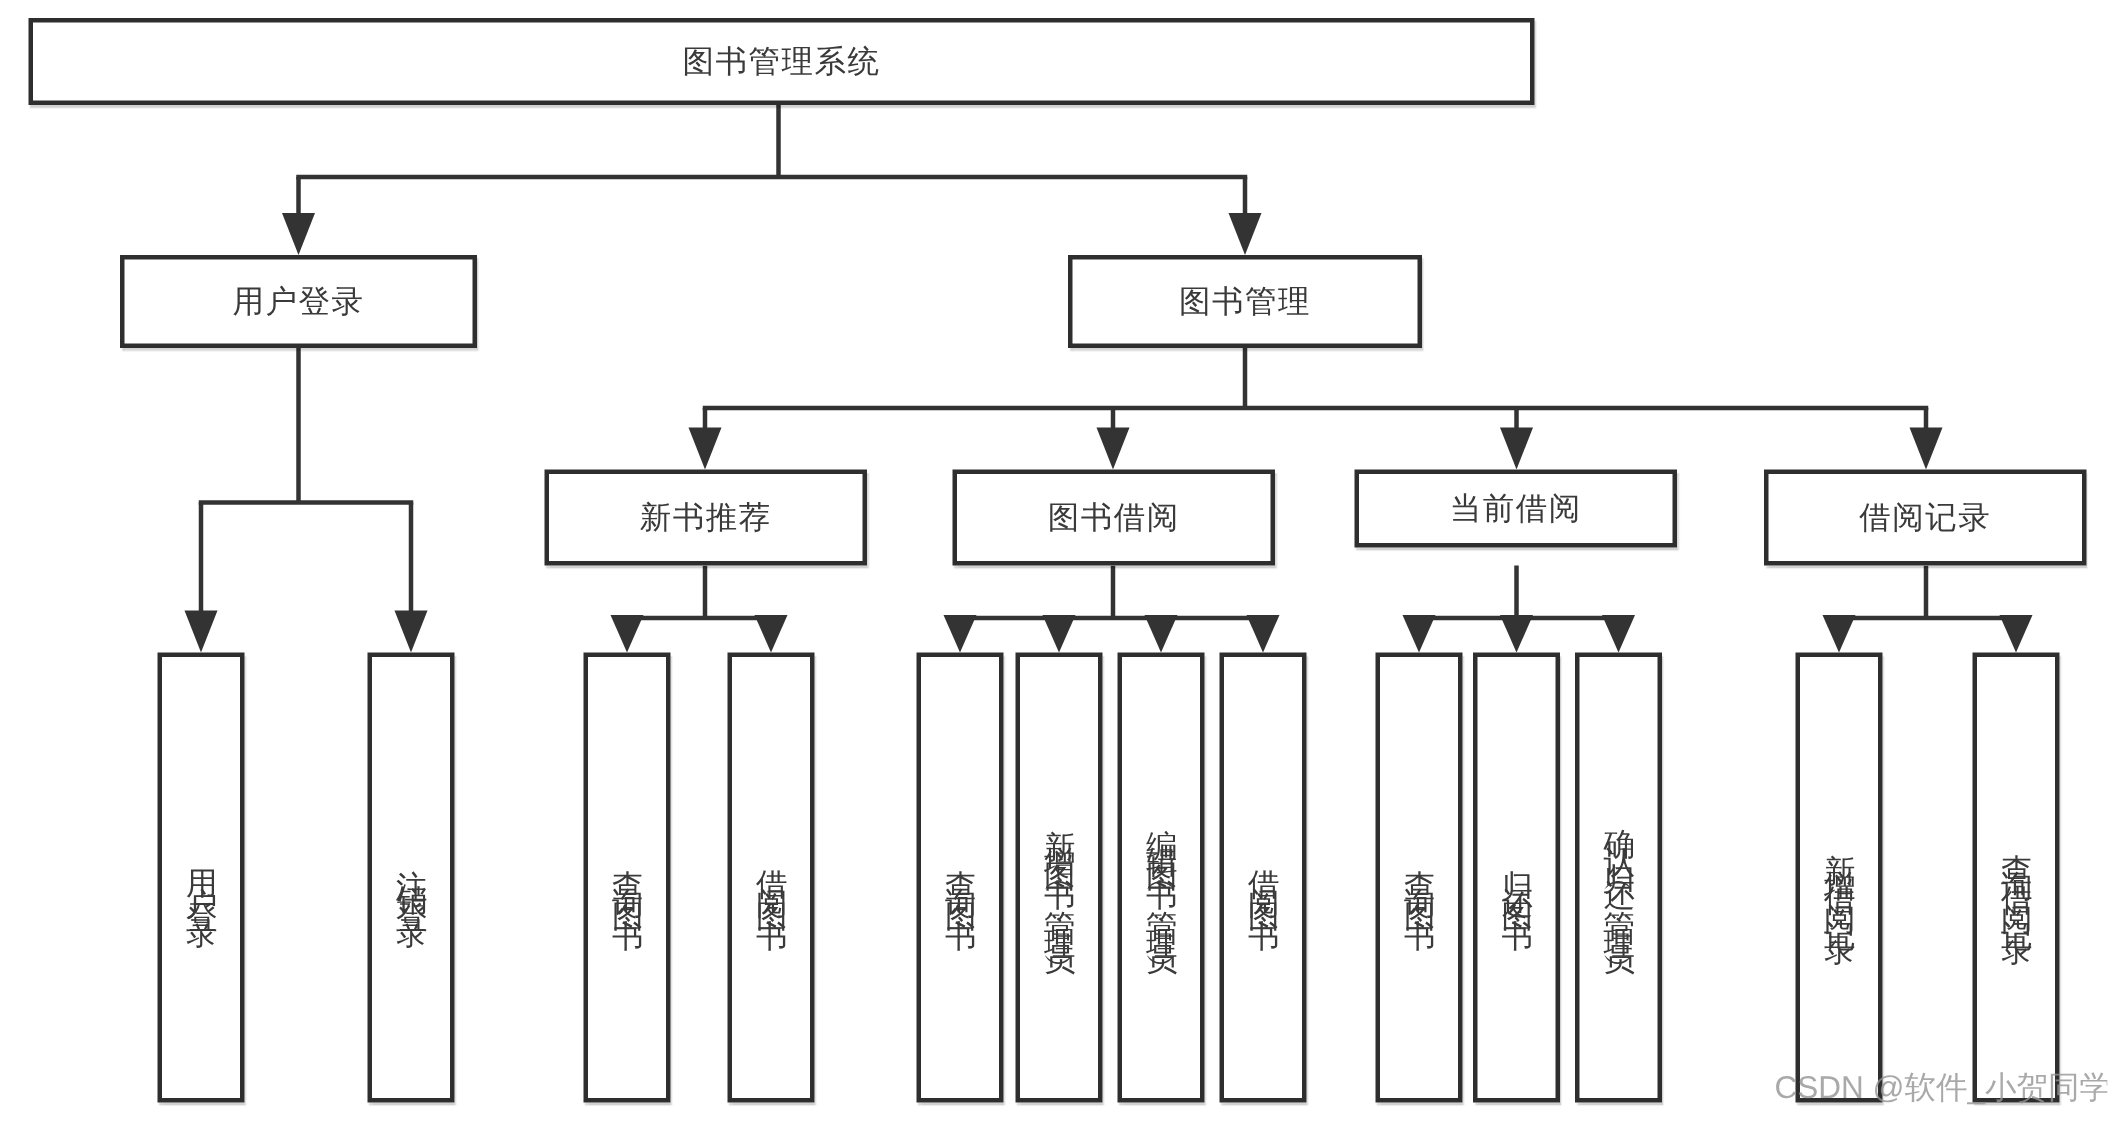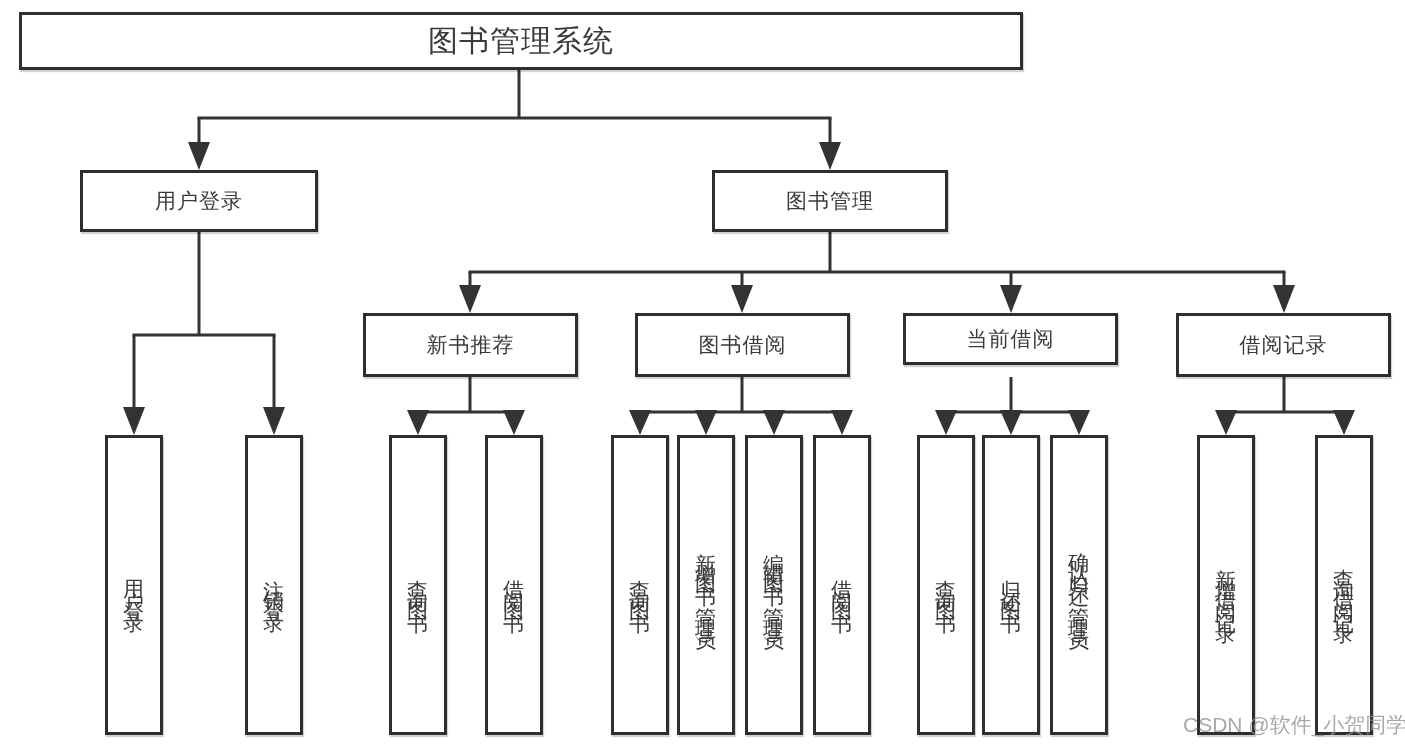--- a/index.html
+++ b/index.html
@@ -16,21 +16,21 @@
   .node{
     position:absolute;
     box-sizing:border-box;
     background:#ffffff;
     border:3px solid #2e2e2e;
     box-shadow:1px 2px 1px rgba(0,0,0,0.18);
     display:flex;align-items:center;justify-content:center;
     color:#3a3a3a;
   }
   .hbox span{font-size:21px;letter-spacing:1px;white-space:nowrap;}
-  .n-root span{font-size:30px;}
+  .n-root span{font-size:21px;}
   .leaf span{
     writing-mode:vertical-rl;
     text-orientation:mixed;
     font-size:21px;
     letter-spacing:11px;
     line-height:1;
   }
   
   .n-root      {left:19px;  top:12px;  width:1004px; height:58px;}
   .n-userlogin {left:80px;  top:170px; width:238px;  height:62px;}

